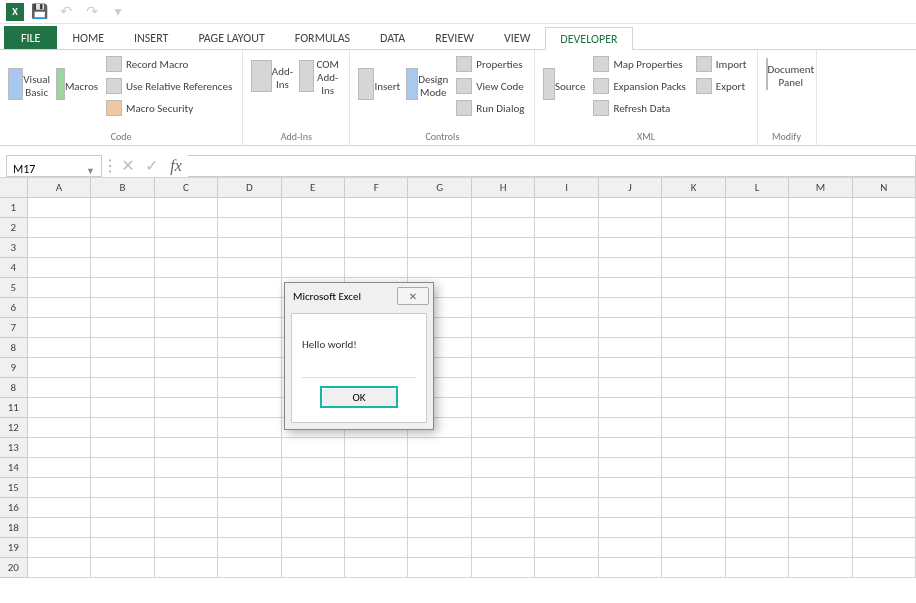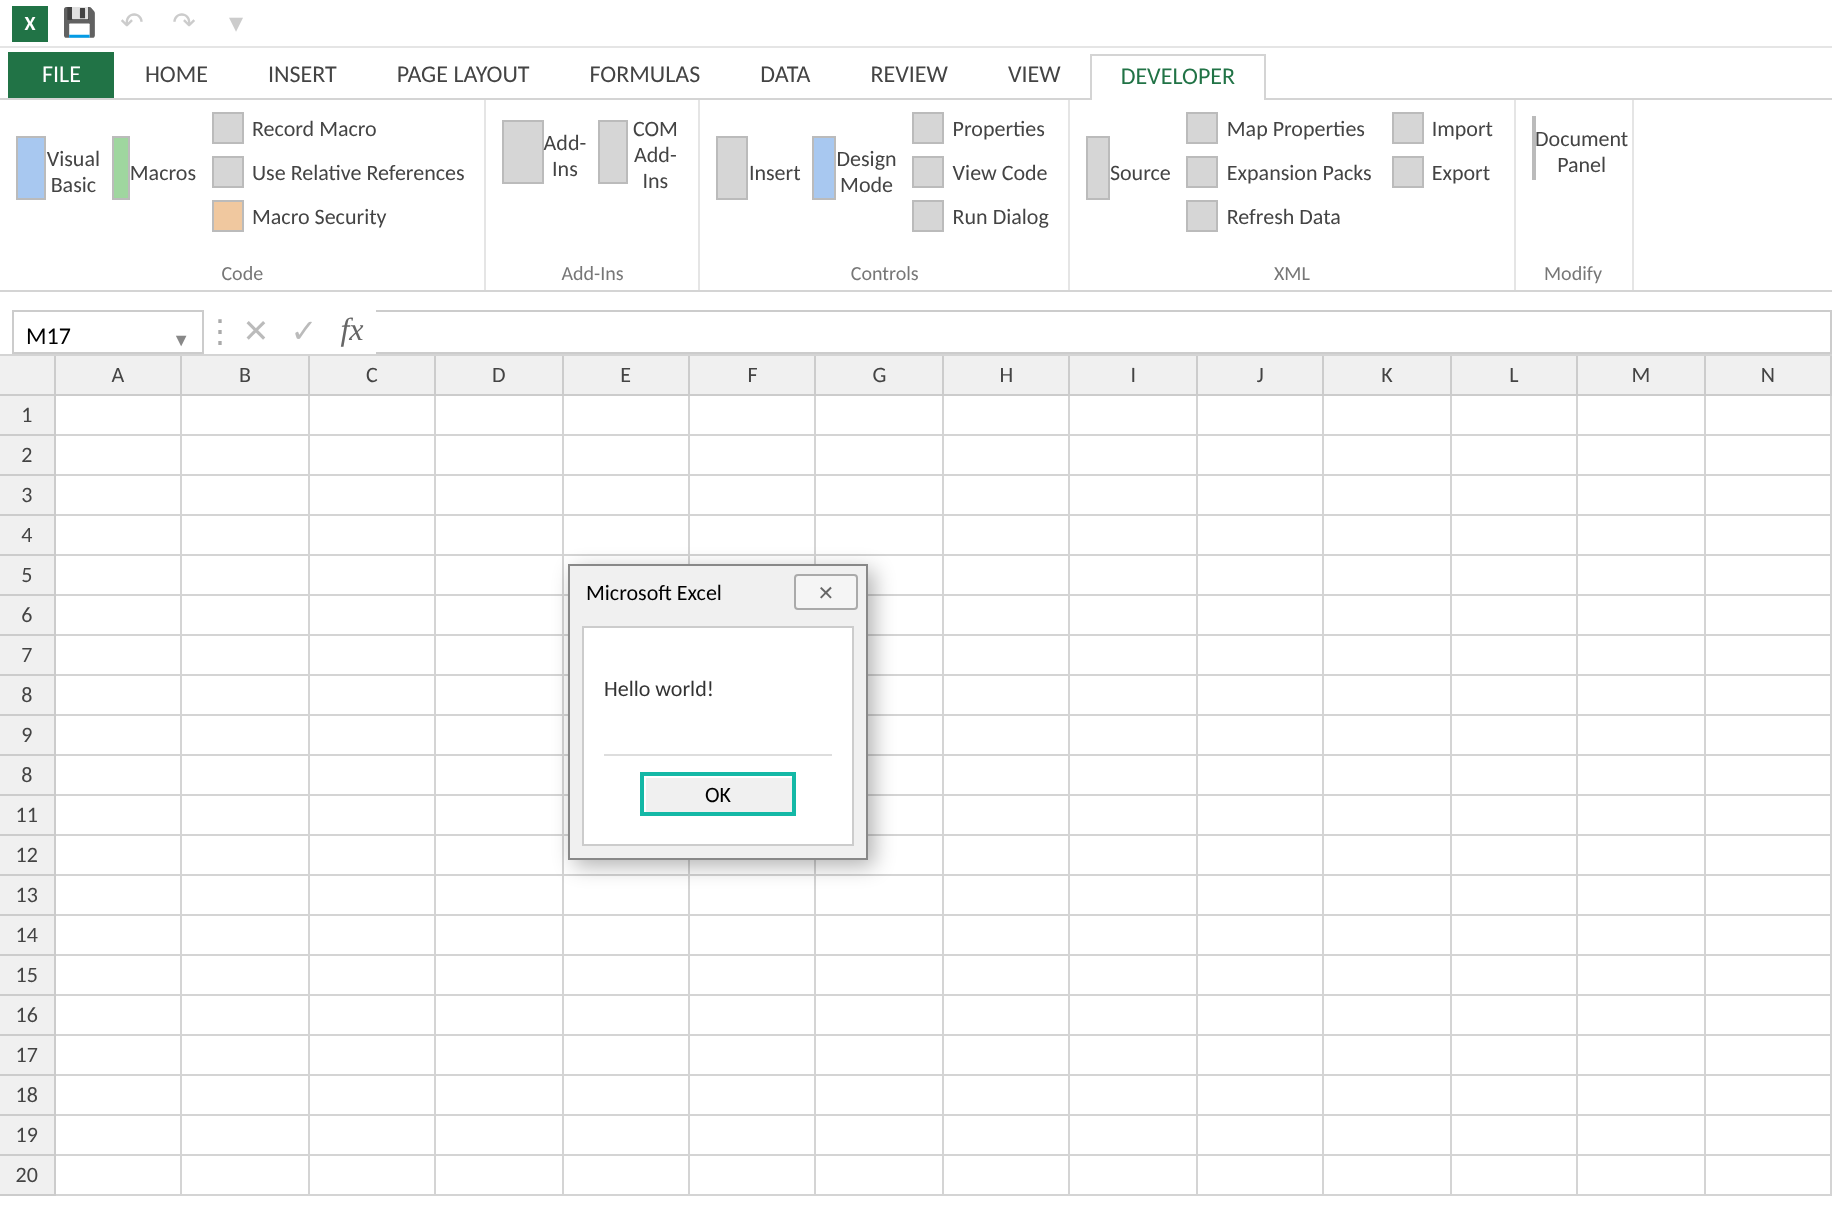--- a/index.html
+++ b/index.html
@@ -538,37 +538,20 @@
         <div class="cell"></div>
         <div class="cell"></div>
         <div class="cell"></div>
         <div class="cell"></div>
         <div class="cell"></div>
         <div class="cell"></div>
         <div class="cell"></div>
         <div class="cell"></div>
       </div>
       <div class="row">
-        <div class="row-h">17</div>
-        <div class="cell"></div>
-        <div class="cell"></div>
-        <div class="cell"></div>
-        <div class="cell"></div>
-        <div class="cell"></div>
-        <div class="cell"></div>
-        <div class="cell"></div>
-        <div class="cell"></div>
-        <div class="cell"></div>
-        <div class="cell"></div>
-        <div class="cell"></div>
-        <div class="cell"></div>
-        <div class="cell"></div>
-        <div class="cell"></div>
-      </div>
-      <div class="row">
         <div class="row-h">18</div>
         <div class="cell"></div>
         <div class="cell"></div>
         <div class="cell"></div>
         <div class="cell"></div>
         <div class="cell"></div>
         <div class="cell"></div>
         <div class="cell"></div>
         <div class="cell"></div>
         <div class="cell"></div>

